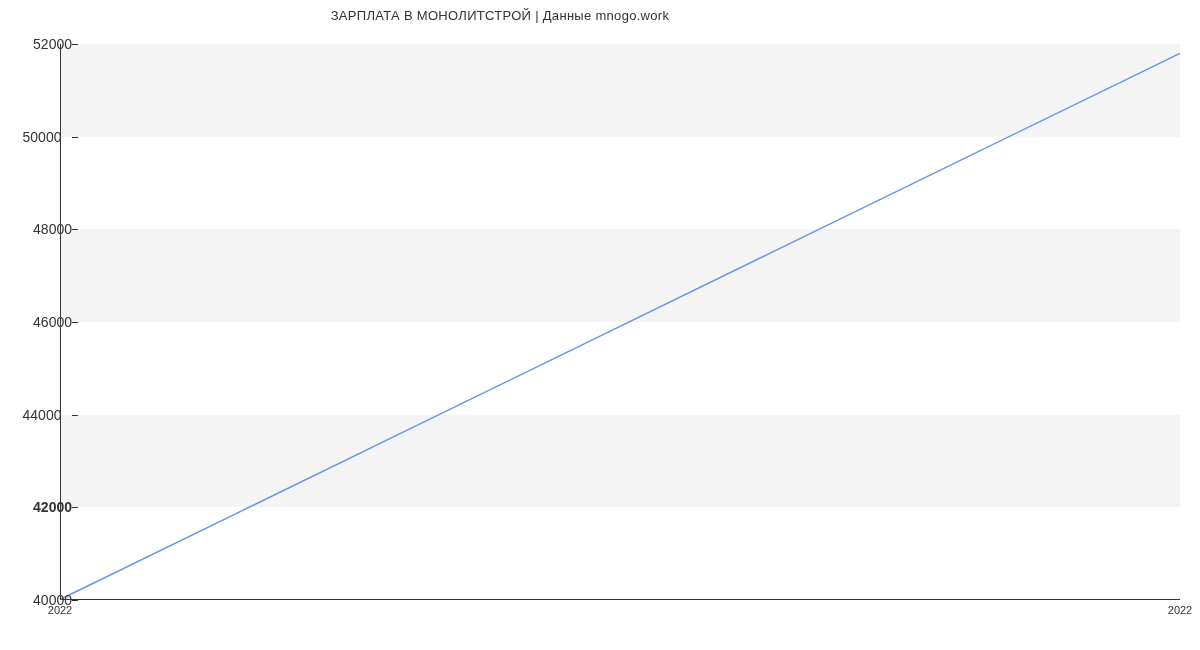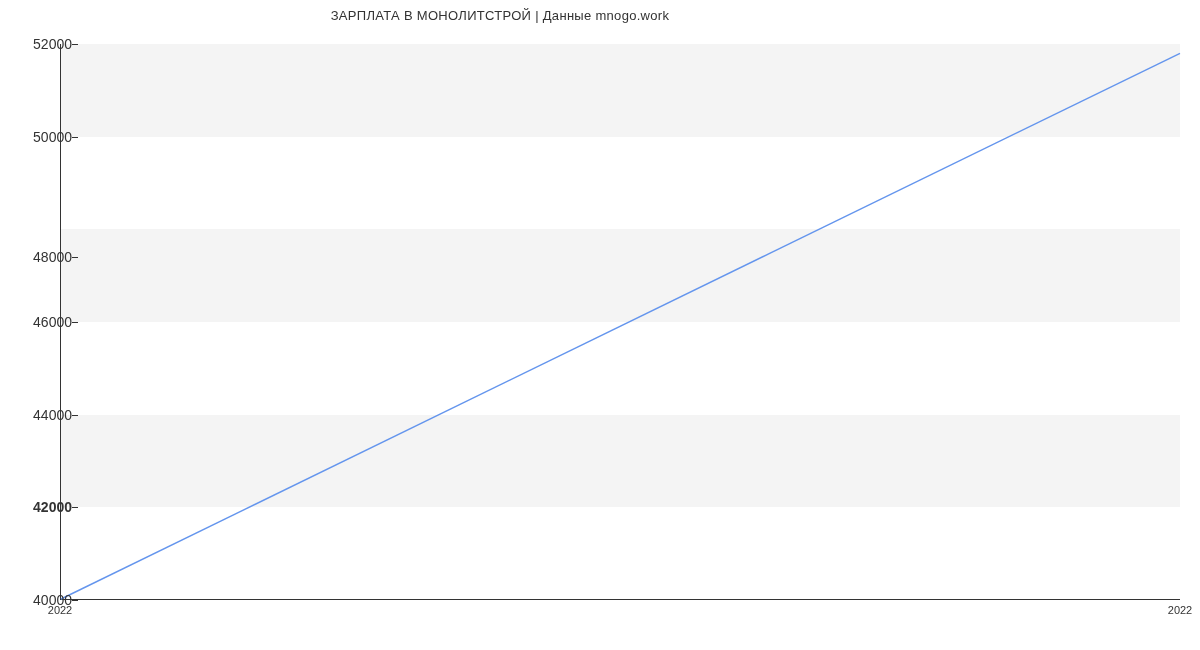--- a/index.html
+++ b/index.html
@@ -90,20 +90,20 @@
   <div class="plot">
       <div class="band" style="top: 370.667px; height: 92.6667px;"></div>
       <div class="band" style="top: 185.333px; height: 92.6667px;"></div>
       <div class="band" style="top: 0px; height: 92.6667px;"></div>
     <svg class="line-layer" viewBox="0 0 1120 556" preserveAspectRatio="none">
       <path class="series-line" d="M0.00 556.00 L1120.00 9.27"></path>
     </svg>
   </div>
 <div class="ytick" style="top: 600px; text-align: right;">40000<div class="tick-mark"></div></div>
     <div class="ytick" style="top: 507.333px; font-weight: bold;">42000<div class="tick-mark"></div></div>
-    <div class="ytick" style="top: 414.667px;">44000<div class="tick-mark"></div></div>
+    <div class="ytick" style="top: 414.667px; text-align: center;">44000<div class="tick-mark"></div></div>
     <div class="ytick" style="top: 322px;">46000<div class="tick-mark"></div></div>
-    <div class="ytick" style="top: 229.333px; margin-top: 28px;">48000<div class="tick-mark"></div></div>
-    <div class="ytick" style="top: 136.667px;">50000<div class="tick-mark"></div></div>
+    <div class="ytick" style="top: 229.333px;">48000<div class="tick-mark"></div></div>
+    <div class="ytick" style="top: 136.667px; text-align: center;">50000<div class="tick-mark"></div></div>
     <div class="ytick" style="top: 44px;">52000<div class="tick-mark"></div></div>
     <div class="xtick" style="left: 60px;">2022</div>
     <div class="xtick" style="left: 1180px;">2022</div>
   </div>
 
 </body></html>

